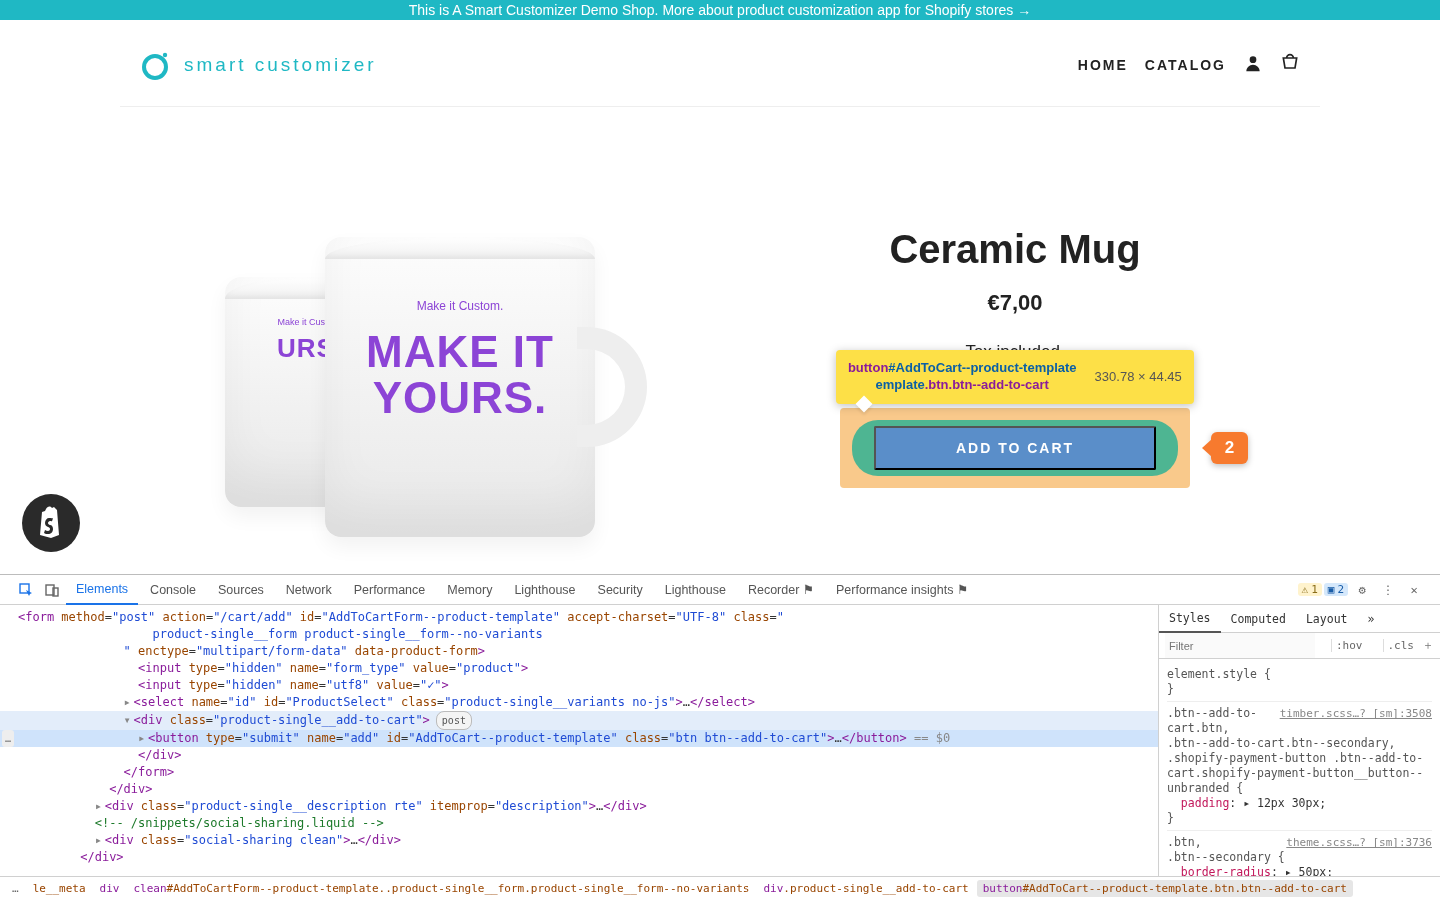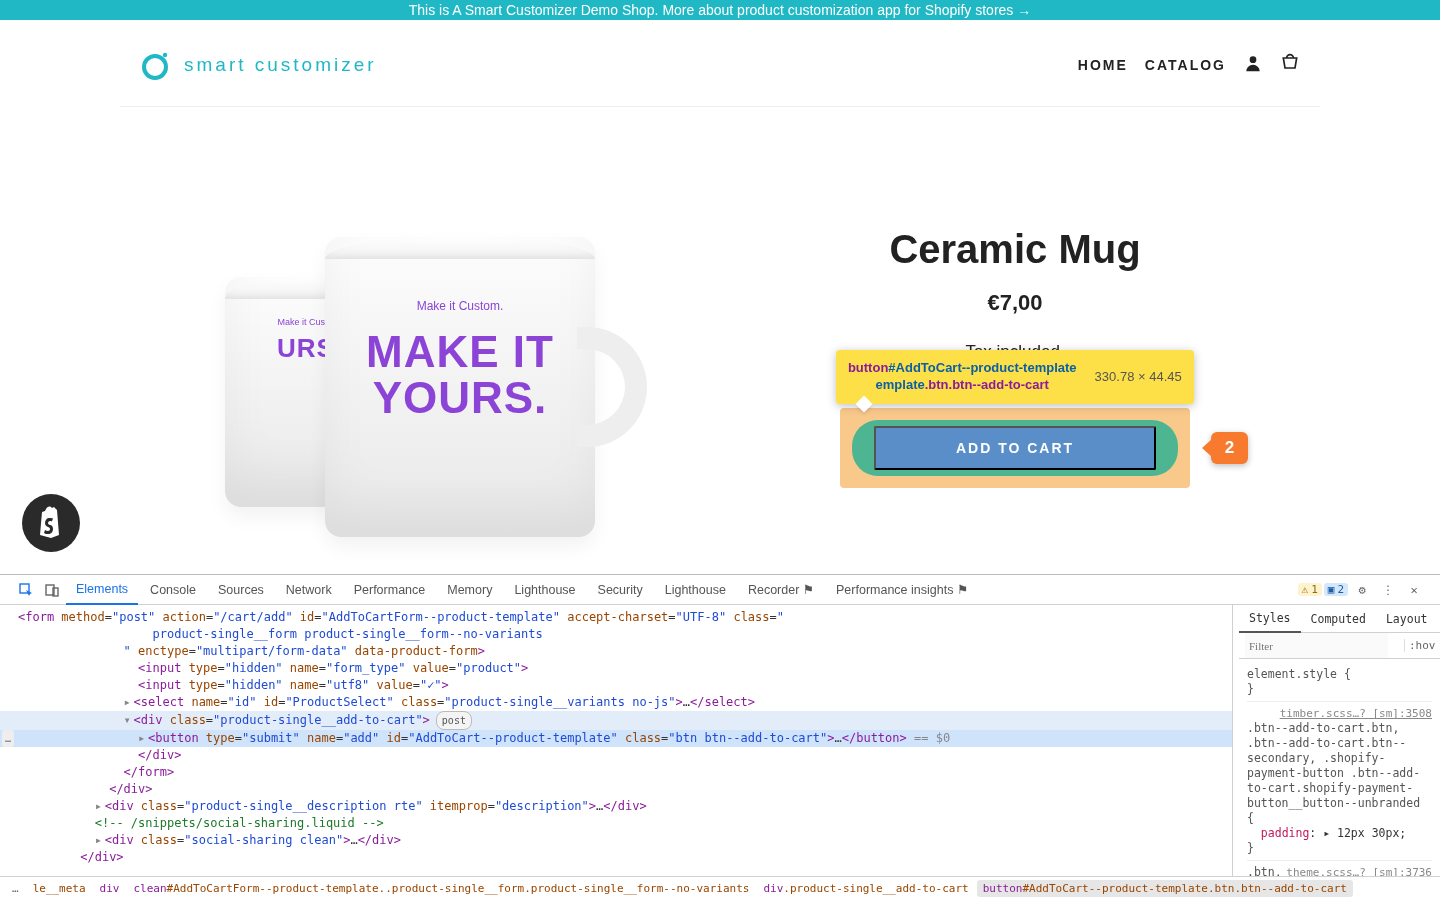--- a/index.html
+++ b/index.html
@@ -92,26 +92,26 @@
   .dt-dom .ln.hl-sel{background:#cfe3fb;}
   .pill{display:inline-block;border:1px solid #bbb;border-radius:8px;padding:0 5px;font-size:10px;color:#555;background:#f4f4f4;margin-left:6px;}
   .tag{color:var(--dom-tag);}
   .attr{color:var(--dom-attr);}
   .val{color:var(--dom-val);}
   .cmt{color:var(--dom-comment);}
   .grey{color:var(--dom-grey);}
   .tri{color:#888;display:inline-block;width:10px;}
   .overflow-btn{position:absolute;left:2px;background:#eee;border-radius:3px;padding:0 3px;font-size:10px;color:#666;}
 
-  .dt-sidebar{width:208px;border-left:1px solid var(--devtools-border);display:flex;flex-direction:column;font-size:11.5px;padding-left:6px;}
+  .dt-sidebar{width:282px;border-left:1px solid var(--devtools-border);display:flex;flex-direction:column;font-size:11.5px;}
   .dt-side-tabs{display:flex;align-items:center;border-bottom:1px solid var(--devtools-border);height:28px;}
   .dt-side-tabs .stab{padding:0 10px;height:100%;display:flex;align-items:center;}
   .dt-side-tabs .stab.active{border-bottom:2px solid #555;margin-bottom:-1px;font-weight:500;}
   .dt-filter-row{display:flex;align-items:center;border-bottom:1px solid var(--devtools-border);height:26px;padding:0 6px;gap:4px;}
-  .dt-filter-row input{border:none;outline:none;font-size:11px;flex:1;height:100%;background:#fafafa;padding:0 4px;font-family:Liberation Serif, serif;}
+  .dt-filter-row input{border:none;outline:none;font-size:11px;flex:1;height:100%;background:#fafafa;padding:0 4px;font-family:Liberation Sans, sans-serif;}
   .dt-filter-row .chip{font-family:Menlo,monospace;font-size:11px;color:#666;padding:0 4px;border-left:1px solid #ddd;margin-left:12px;}
   .dt-filter-row .ic{width:16px;height:16px;color:#777;display:flex;align-items:center;justify-content:center;}
   .styles-body{flex:1;overflow:auto;padding:4px 8px;font-family:Menlo,monospace;line-height:15px;}
   .styles-body .sel{color:#555;}
   .styles-body .src{float:right;color:#888;text-decoration:underline;font-size:11px;}
   .styles-body .prop{color:var(--style-prop);}
   .styles-body .pval{color:#333;}
   .styles-body .rule{border-bottom:1px solid #eee;padding:4px 0;}
 
   

